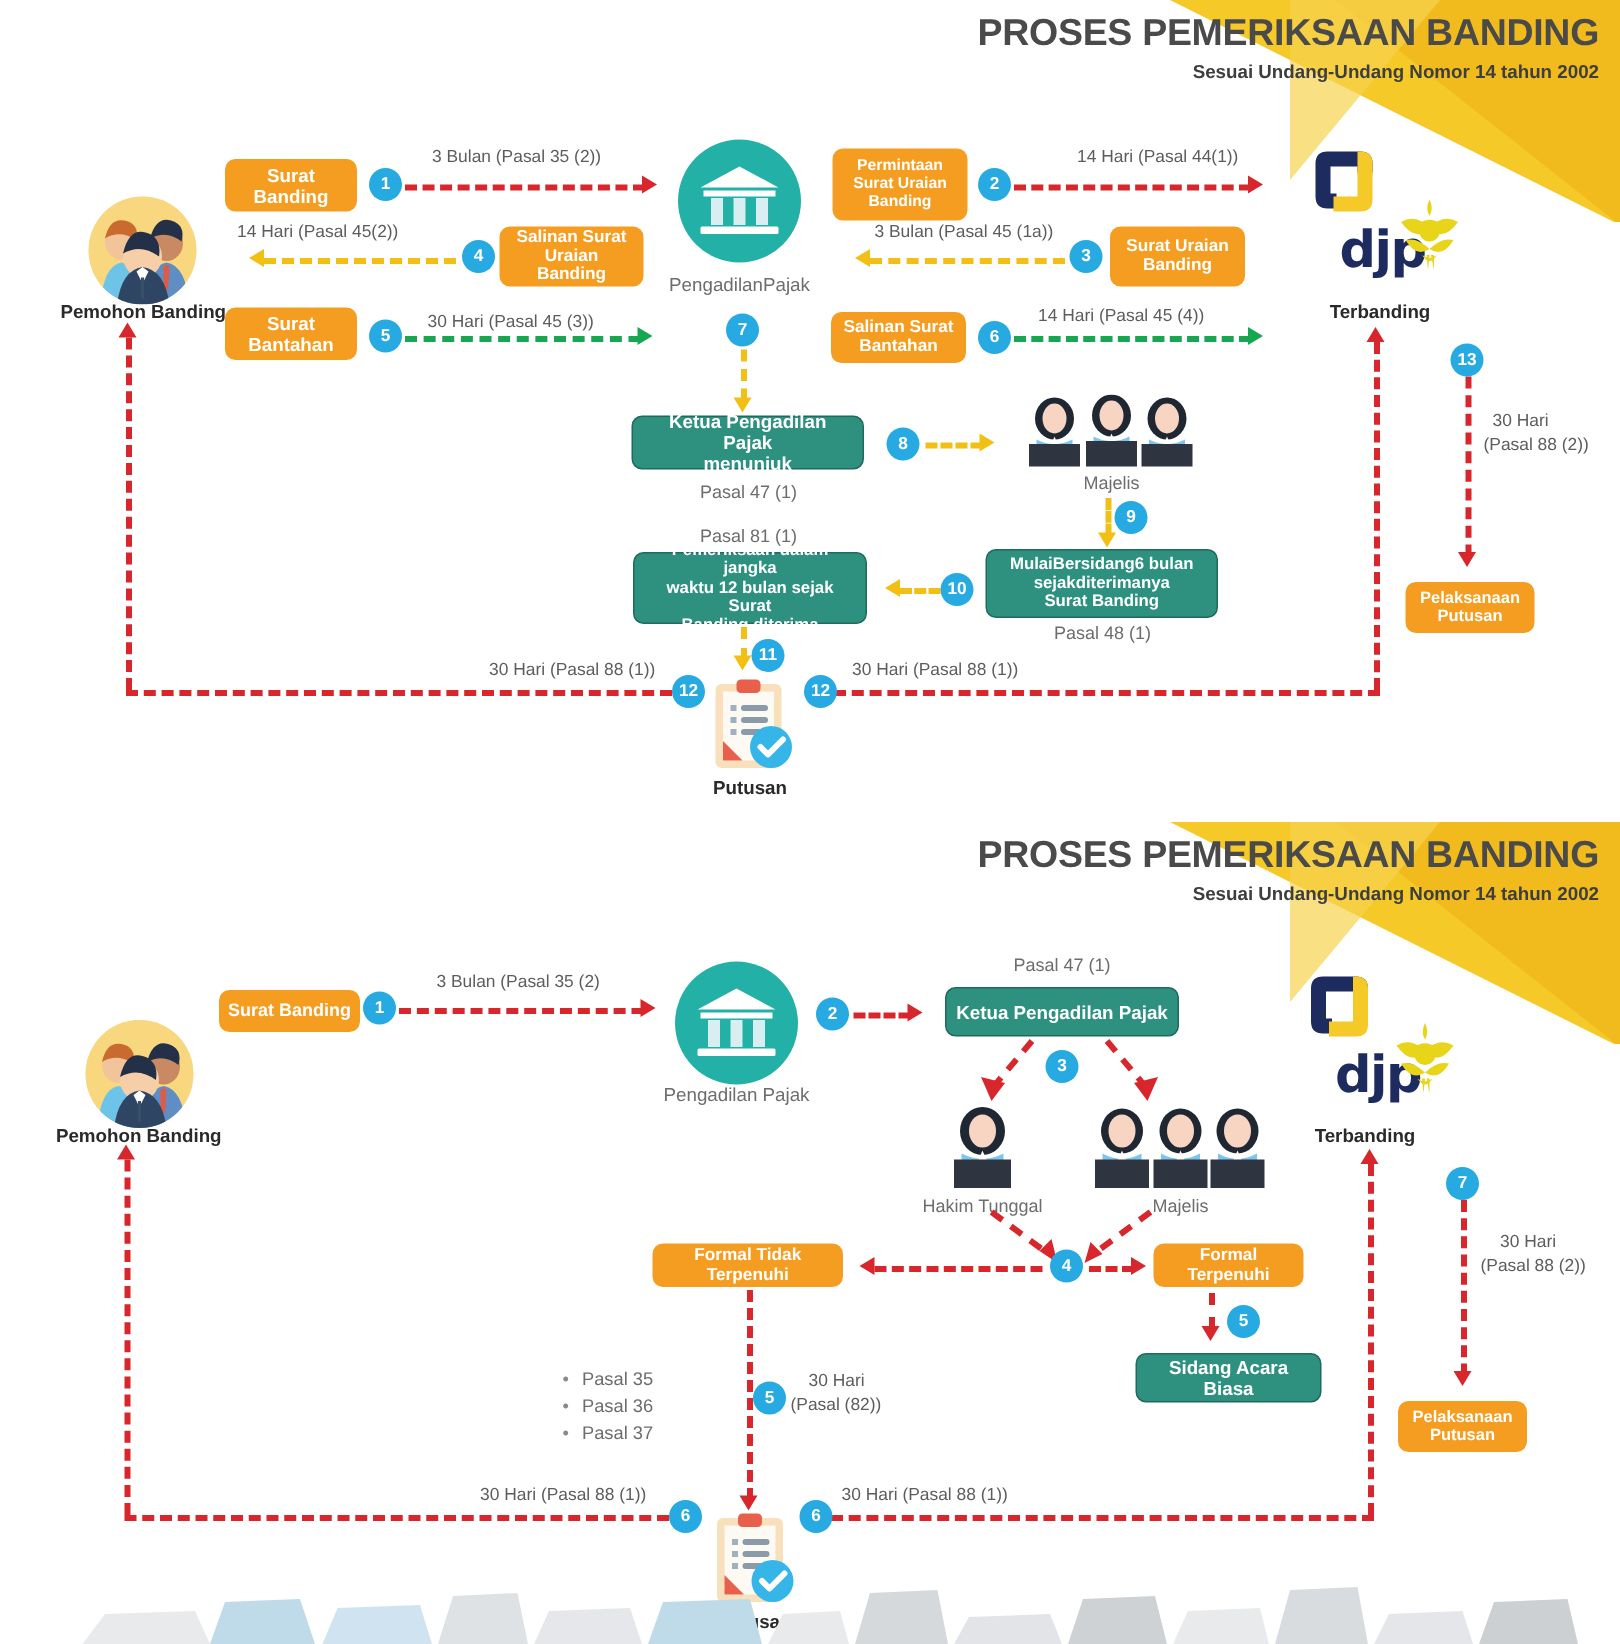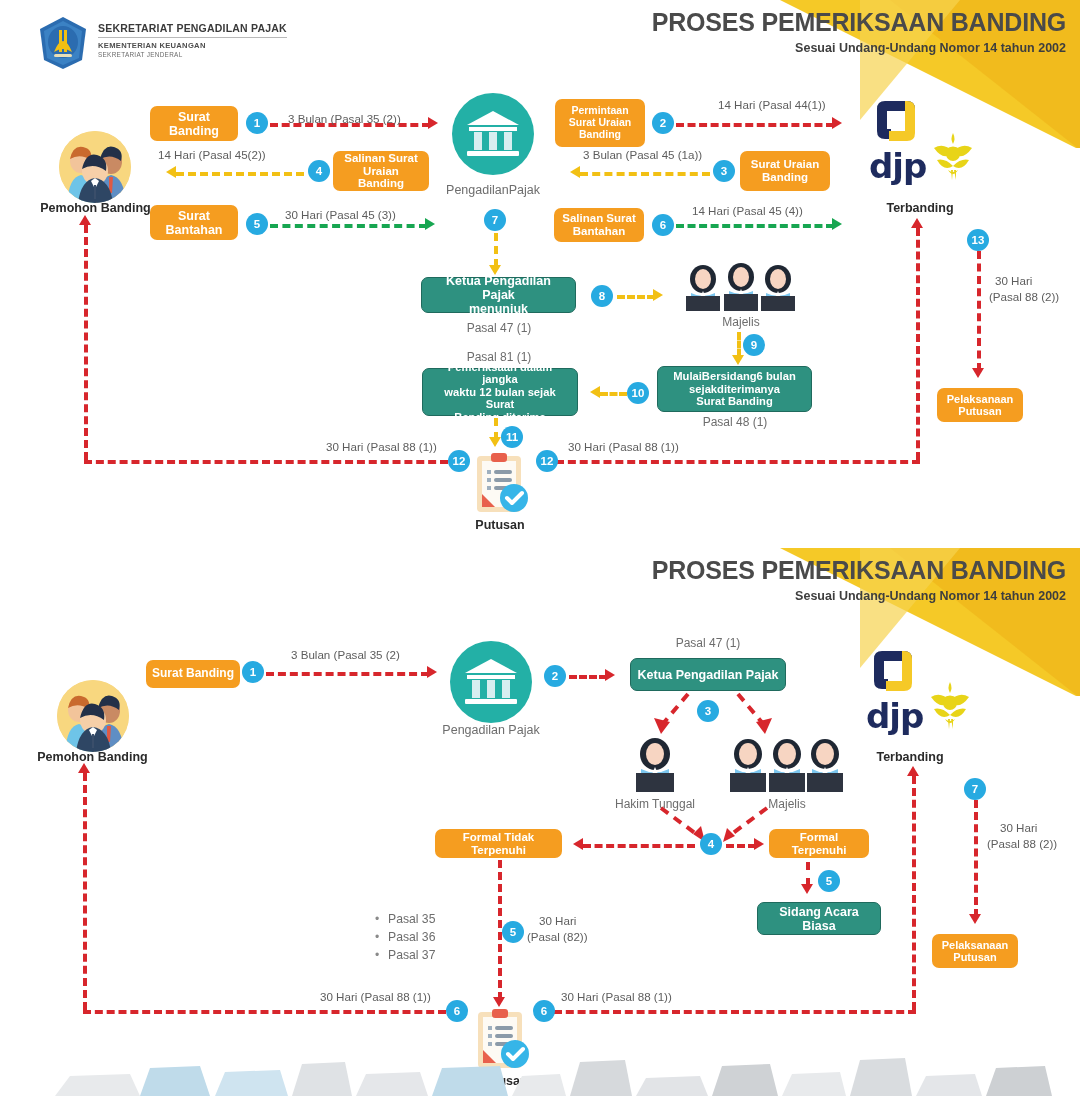--- a/index.html
+++ b/index.html
@@ -98,58 +98,41 @@
 
   
   .people { position:absolute; width:72px; height:72px; border-radius:50%; background:#f7d88a;
             overflow:hidden; }
 
   
   .clip { position:absolute; width:56px; height:62px; }
 
   
   .djp { position:absolute; }
-  .djp .djptxt { font-size:34px; font-weight:bold; color:#1e2b5e; line-height:30px; letter-spacing:-1px; font-family:"DejaVu Sans", sans-serif; }
+  .djp .djptxt { font-size:34px; font-weight:bold; color:#1e2b5e; line-height:30px; letter-spacing:-1px; font-family:"DejaVu Sans", sans-serif;margin-left:24px; }
 
   
   .blist { position:absolute; font-size:12.2px; color:#6d6d6d; }
   .blist li { list-style:none; position:relative; padding-left:13px; line-height:18px; white-space:nowrap; }
   .blist li:before { content:"\2022"; position:absolute; left:0; color:#8a8a8a; }
 
   
   .city { position:absolute; left:0; bottom:0; width:1080px; height:42px; overflow:hidden; }
 </style>
 </head>
 <body>
 
 <div class="sect" id="sect1">
 
   <div class="wedge">
     <div class="tri-a"></div>
       <div class="tri-b"></div>
       <div class="tri-c"></div>
   </div>
 
-  <div class="logo">
-    <svg class="mark" viewBox="0 0 50 54">
-      <path d="M25 1 L48 13 L44 44 L25 53 L6 44 L2 13 Z" fill="#2b6cb0"></path>
-      <path d="M25 5 L44 15 L41 42 L25 49 L9 42 L6 15 Z" fill="#3b82c4"></path>
-      <ellipse cx="25" cy="26" rx="15" ry="16" fill="#2b6cb0"></ellipse>
-      <path d="M16 36 q9 -22 18 0 q-9 -6 -18 0Z" fill="#f2c014"></path>
-      <rect x="21" y="14" width="3" height="22" fill="#f2c014"></rect>
-      <rect x="26" y="14" width="3" height="22" fill="#f2c014"></rect>
-      <rect x="16" y="38" width="18" height="3" rx="1.5" fill="#e8dfb8"></rect>
-    </svg>
-    <div class="txt">
-      <div class="t1">SEKRETARIAT PENGADILAN PAJAK</div>
-      <div class="rule"></div>
-      <div class="t2">KEMENTERIAN KEUANGAN</div>
-      <div class="t3">SEKRETARIAT JENDERAL</div>
-    </div>
-  </div>
 
   <div class="hdr">
     <div class="l1">PROSES PEMERIKSAAN BANDING</div>
     <div class="sub">Sesuai Undang-Undang Nomor 14 tahun 2002</div>
   </div>
 
   <div class="people" style="left:59px; top:131px;">
     <svg viewBox="0 0 72 72" width="72" height="72">
       <circle cx="36" cy="36" r="36" fill="#f8d77f"></circle>
       <g>
@@ -208,21 +191,21 @@
       <path d="M26 40 l2 10 l0 -10Z"></path>
     </g>
   </svg>
   <div class="nodelbl" style="left:845px; top:201px; width:150px;">Terbanding</div>
 
   <div class="box orange" style="left:150px; top:106px; width:88px; height:35px; font-size:12.5px;">
     <span style="white-space:pre-line">Surat
 Banding</span>
   </div>
   <div class="badge" style="left:246px; top:112px;">1</div>
-  <div class="cap" style="left:288px; top:112px;">3 Bulan (Pasal 35 (2))</div>
+  <div class="cap" style="left:288px; top:98px;">3 Bulan (Pasal 35 (2))</div>
   <div class="dash h red" style="left:270px; top:123px; width:160px; border-top-width:4px;"></div>
   <div class="arw r ar-red" style="left:428px; top:117px;"></div>
 
   <div class="box orange" style="left:555px; top:99px; width:90px; height:48px; font-size:10.5px;">
     <span style="white-space:pre-line">Permintaan
 Surat Uraian
 Banding</span>
   </div>
   <div class="badge" style="left:652px; top:112px;">2</div>
   <div class="cap" style="left:718px; top:98px;">14 Hari (Pasal 44(1))</div>

